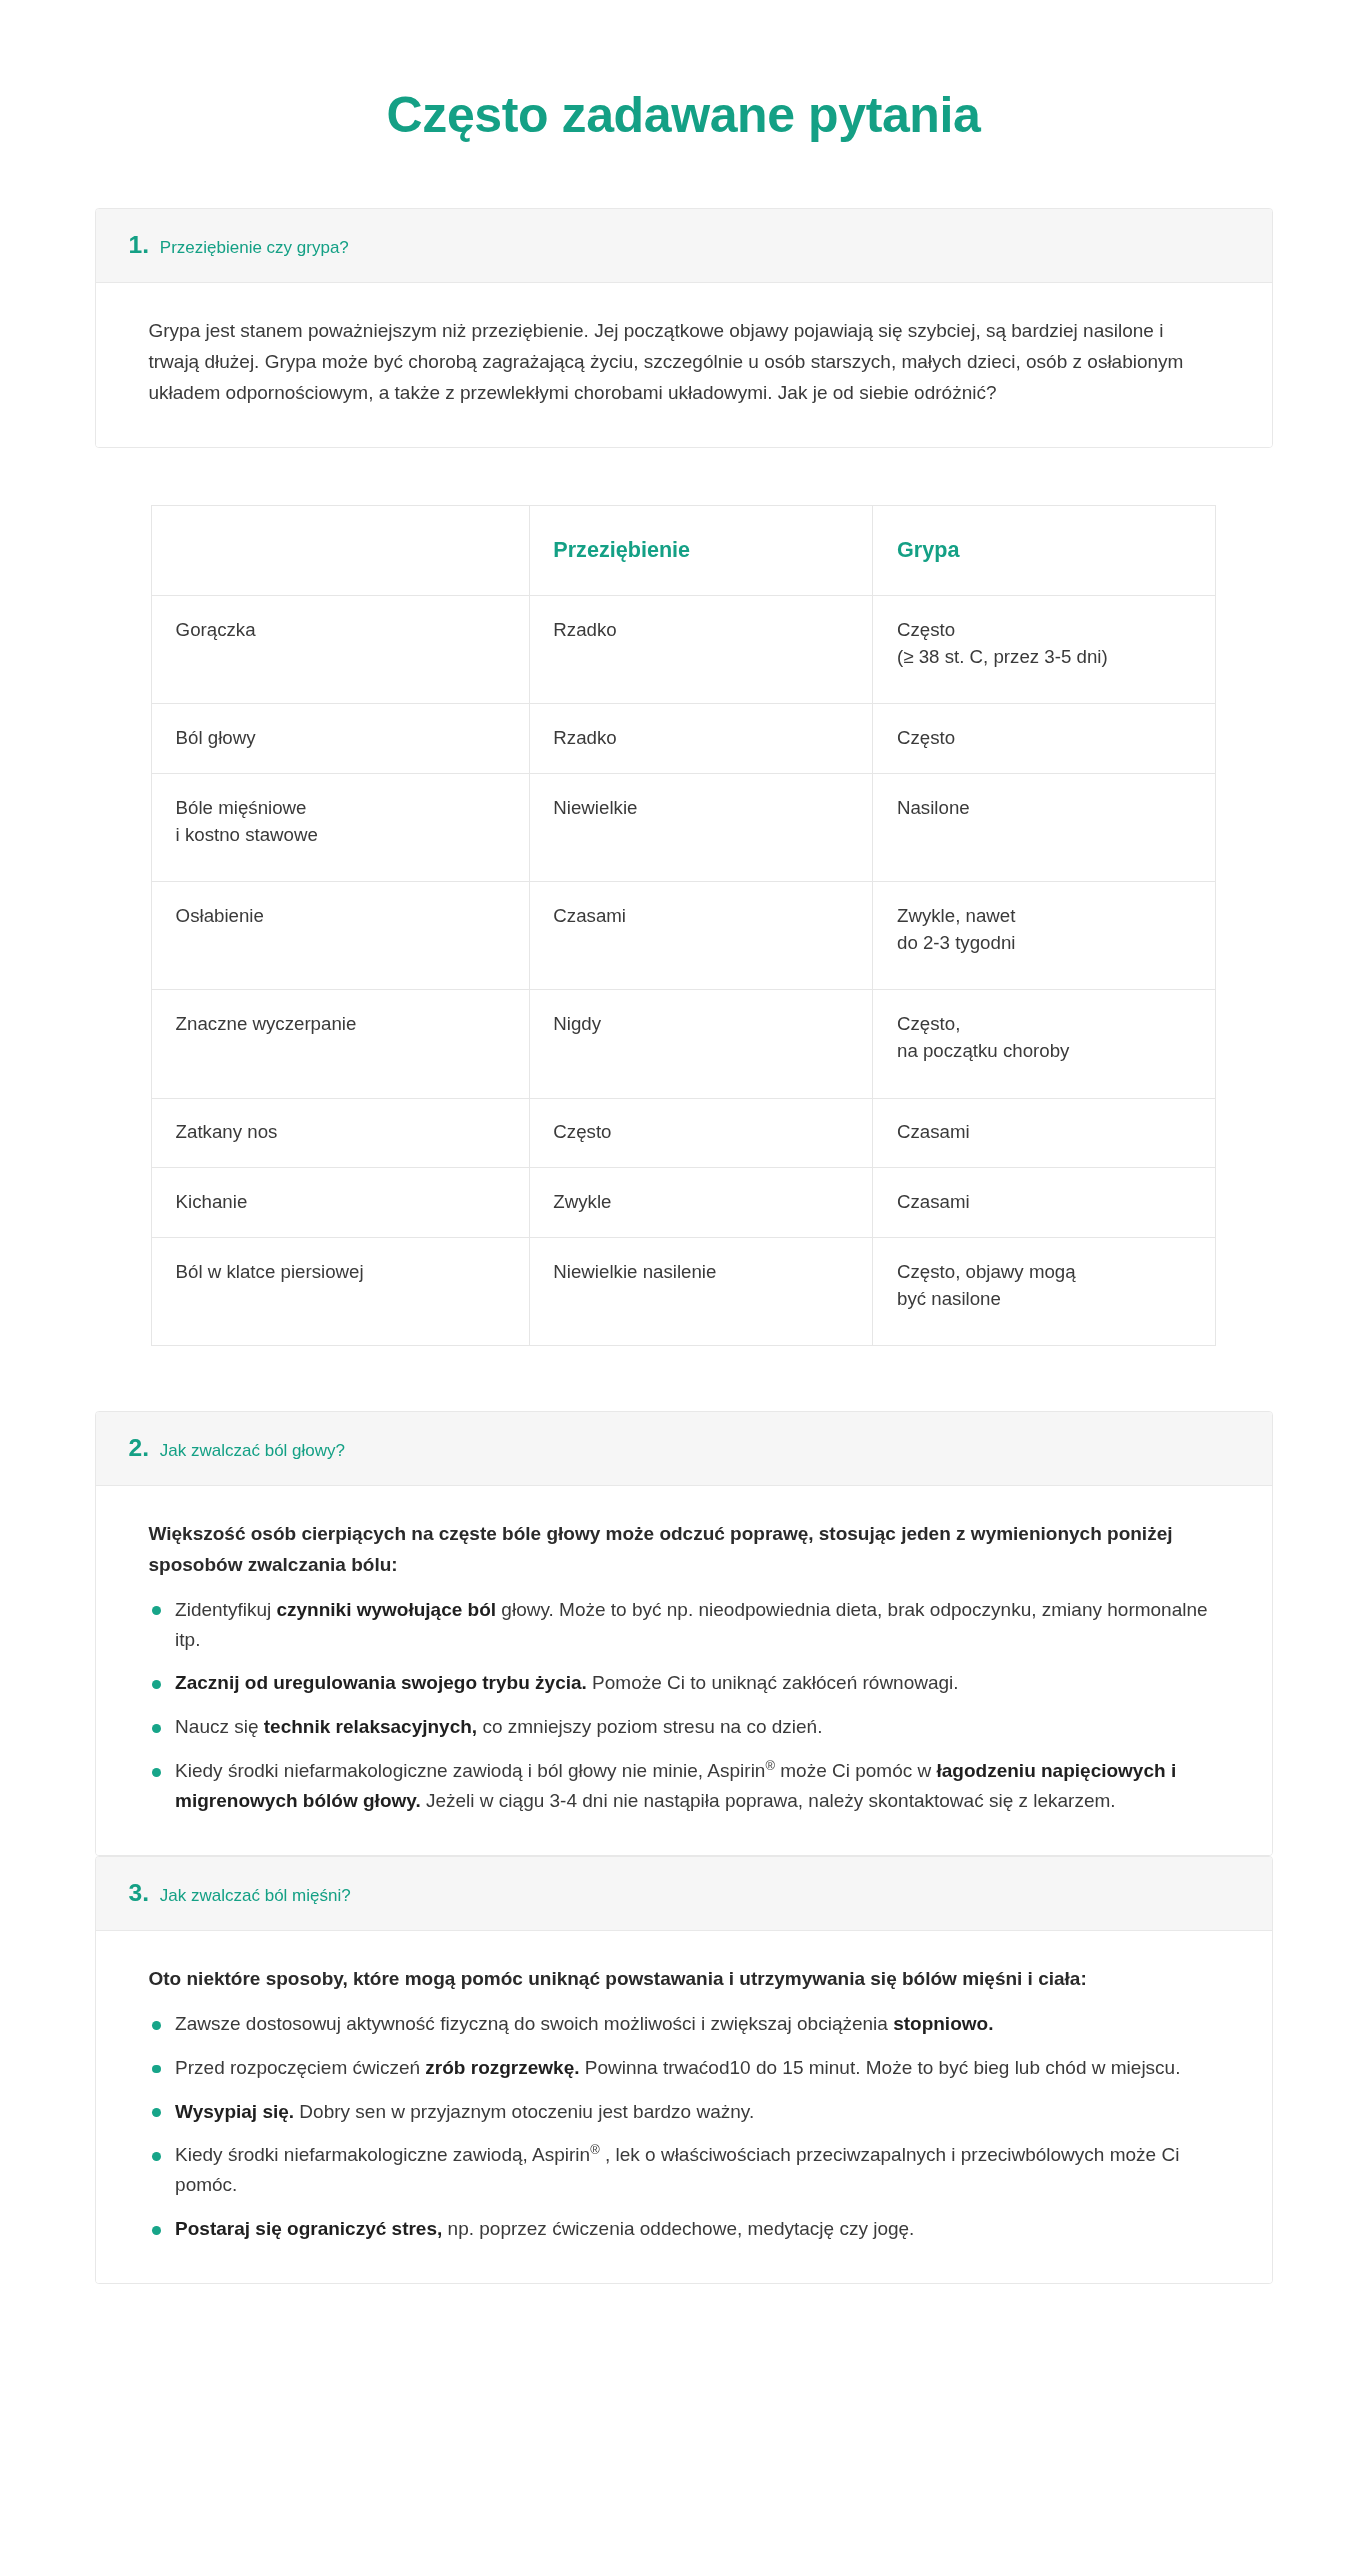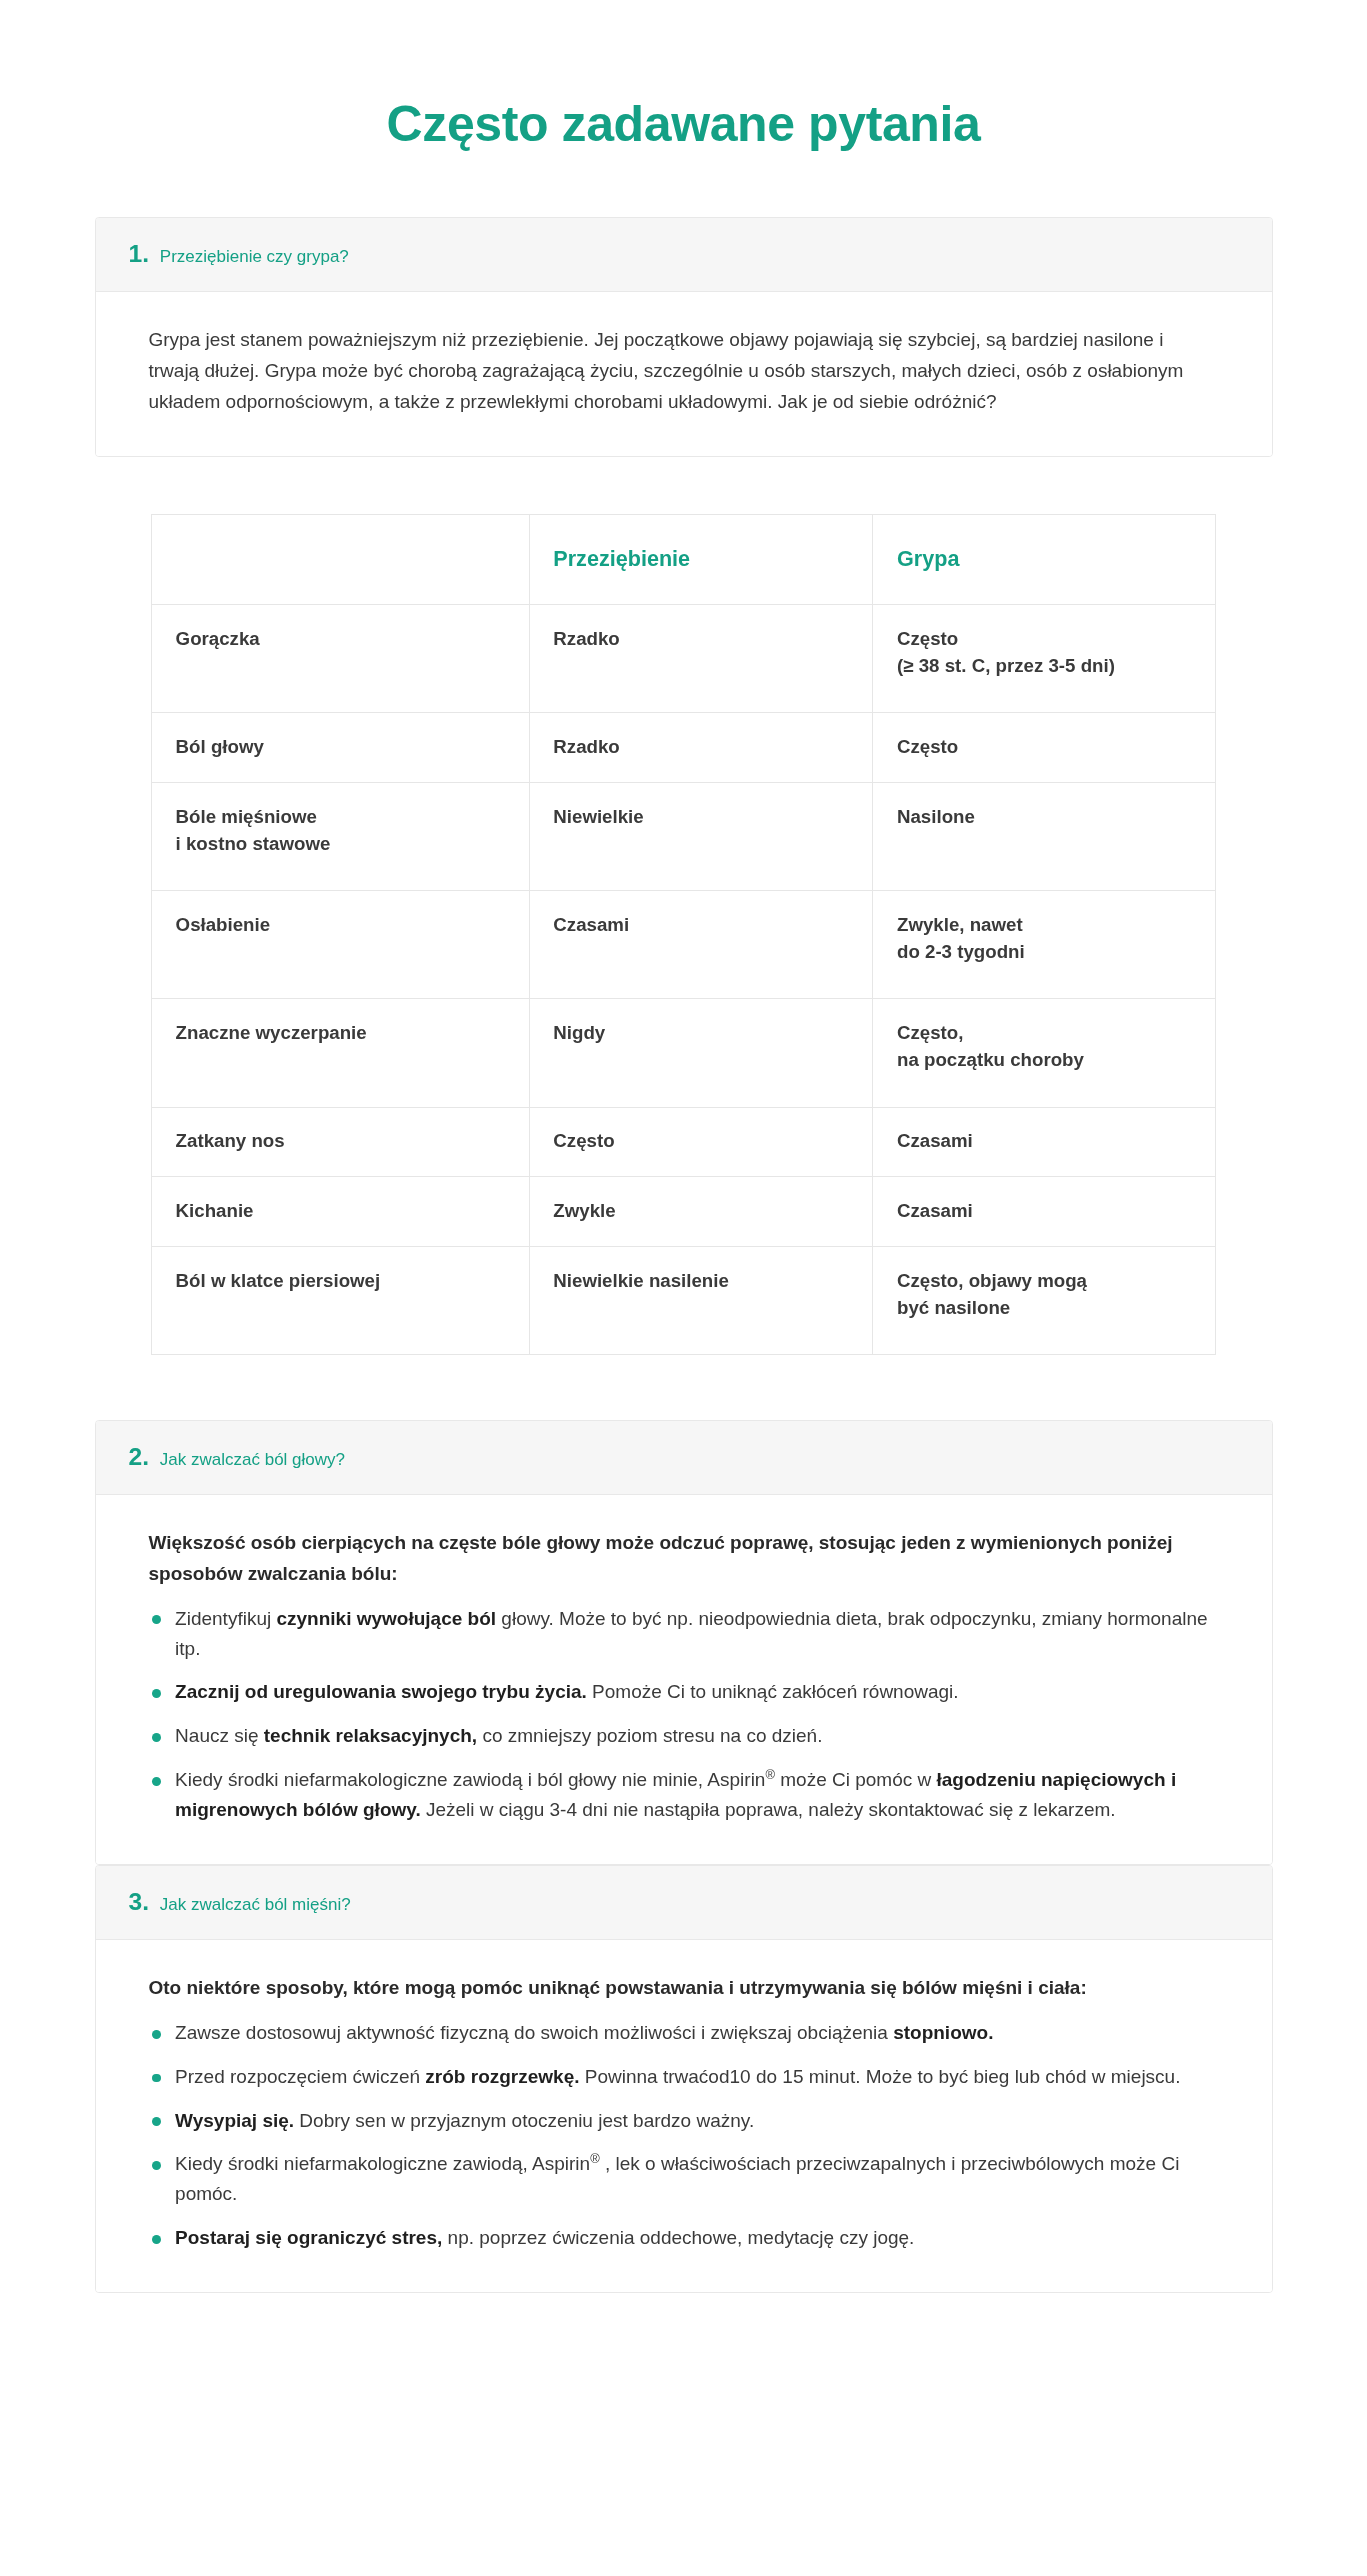--- a/index.html
+++ b/index.html
@@ -13,21 +13,21 @@
     min-height: 2576px;
     font-family: "Liberation Sans", sans-serif;
     color: #333333;
     -webkit-font-smoothing: antialiased;
   }
 
   .page {
     width: 1367px;
     margin: 0 auto;
     position: relative;
-    padding: 13px;
+    padding: 4px;
   }
 
   
   .page-title {
     text-align: center;
     color: #14a085;
     font-size: 50px;
     font-weight: 700;
     letter-spacing: -0.4px;
     margin: 0;
@@ -134,21 +134,21 @@
 
   table.compare th,
   table.compare td {
     border: 1px solid #e6e6e6;
     text-align: left;
     vertical-align: top;
     padding: 19.7px 23.6px 21.6px 23.6px;
     font-size: 18.7px;
     line-height: 1.46;
     color: #3a3a3a;
-    font-weight: 700;
+    font-weight: 400;
   }
   table.compare thead th {
     color: #14a085;
     font-size: 21.6px;
     font-weight: 700;
     padding-top: 27.5px;
     padding-bottom: 29.5px;
   }
   table.compare thead th.blank { color: transparent; }
   table.compare tbody tr.tall td { padding-bottom: 33px; }

